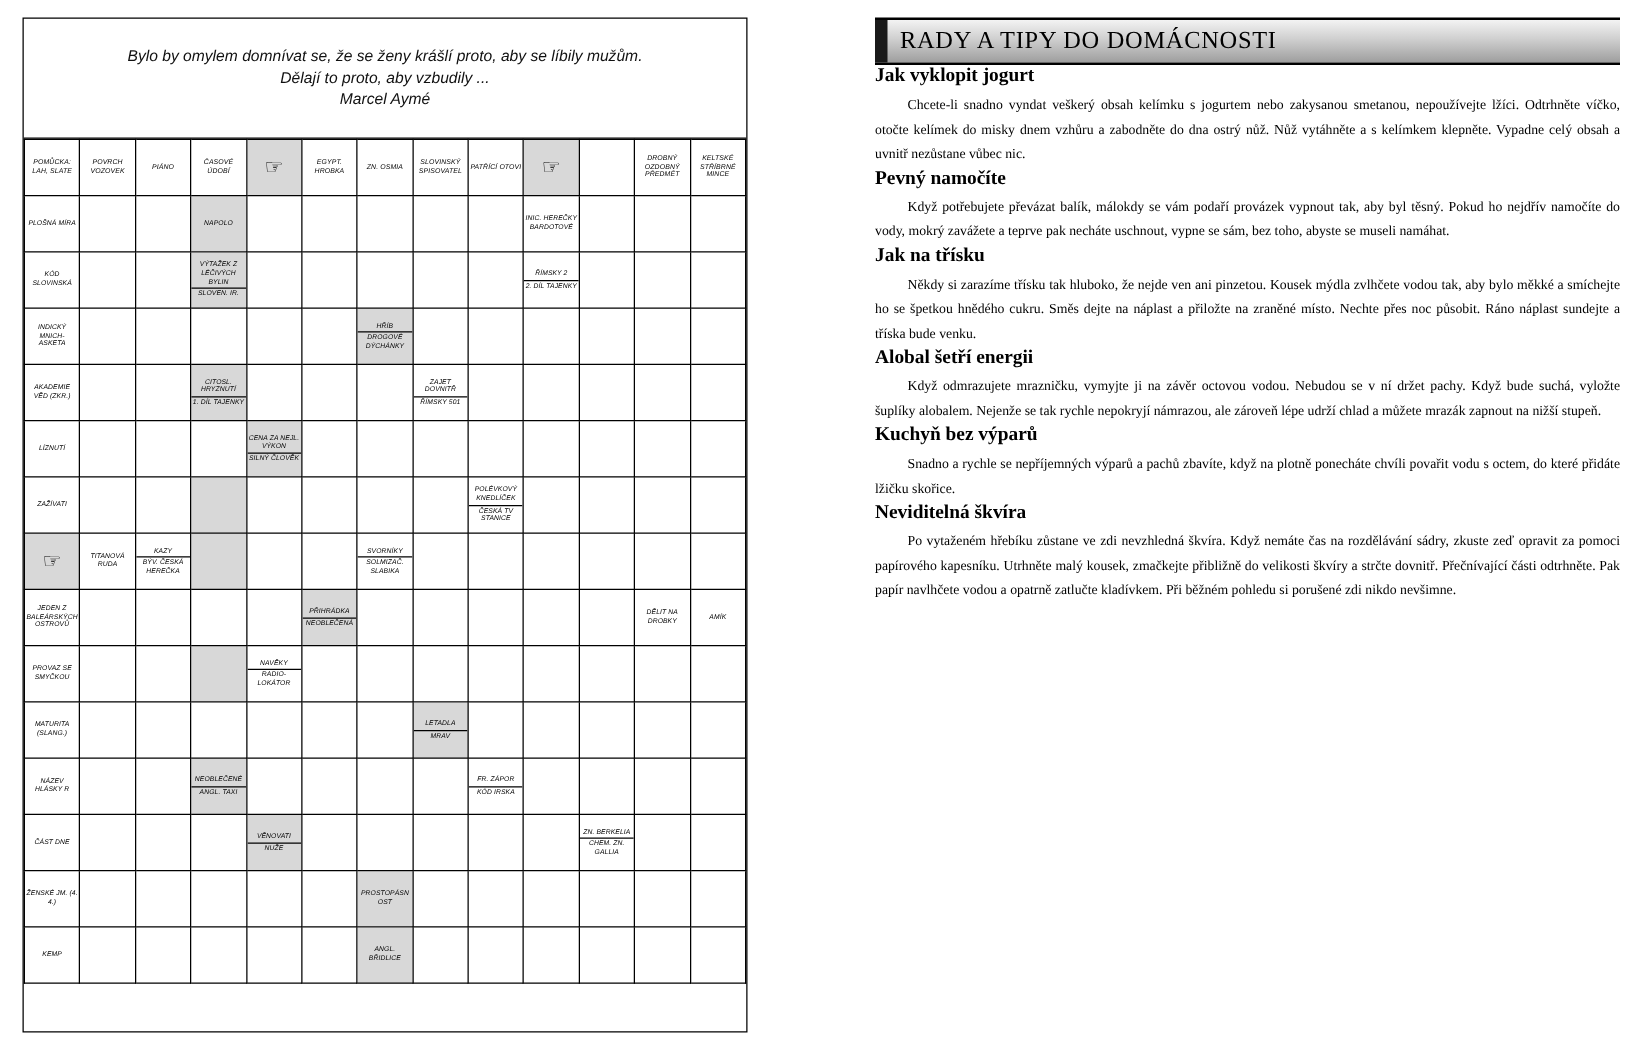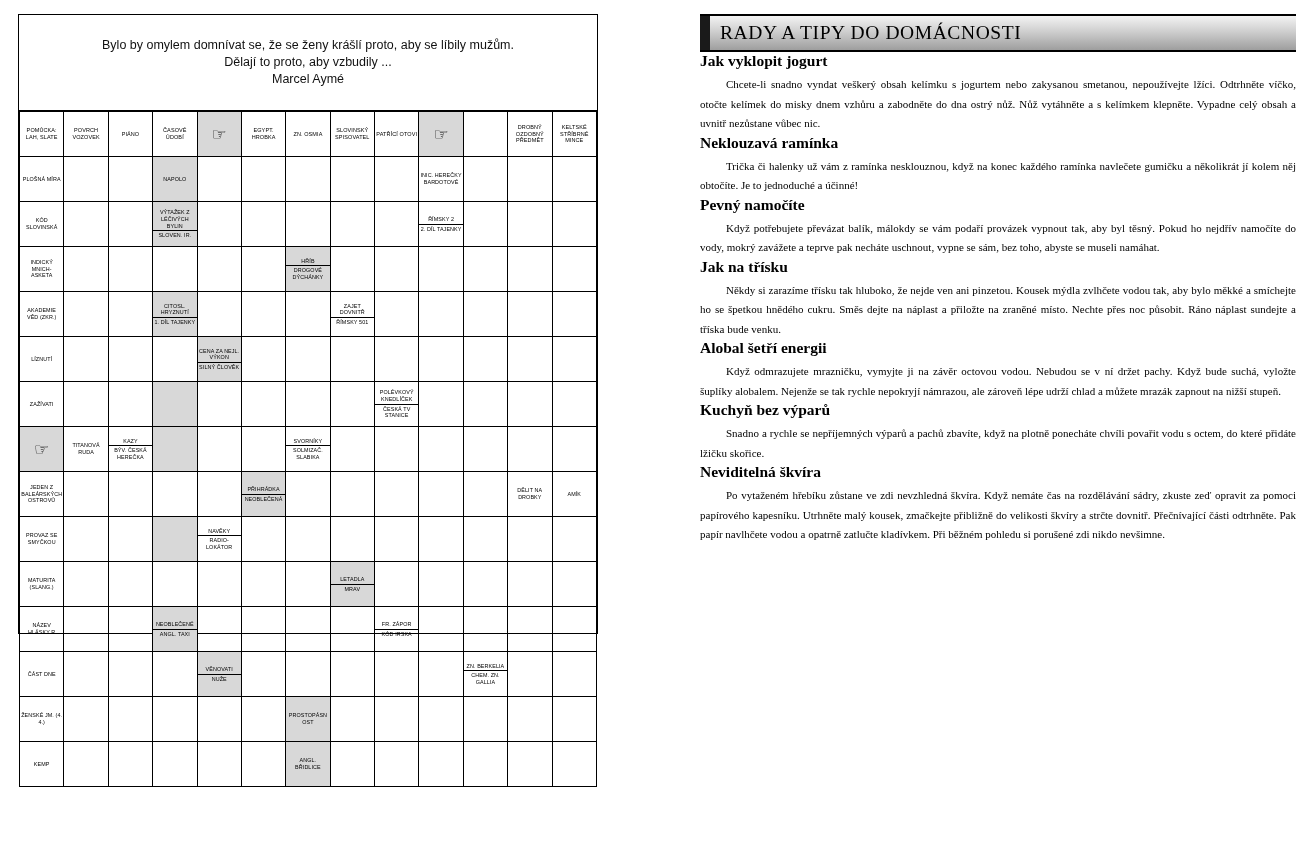--- a/index.html
+++ b/index.html
@@ -19,24 +19,25 @@
     width: 1313px;
     height: 841px;
   }
 
   
   .crossword-panel {
     position: absolute;
     left: 18px;
     top: 14px;
     width: 580px;
-    height: 620px;
+    height: 812px;
     border: 1px solid #000;
     box-sizing: border-box;
     background: #fff;
+    font-style: italic;
   }
   .clue-head {
     height: 96px;
     border-bottom: 1px solid #000;
     display: flex;
     flex-direction: column;
     align-items: center;
     justify-content: center;
     text-align: center;
     padding: 4px 10px;
@@ -794,24 +795,20 @@
 
   <div class="tips">
     <div class="tips-banner">
       <div class="bar"></div>
       <div class="title">RADY A TIPY DO DOMÁCNOSTI</div>
     </div>
     <div id="tips-list">
         <div class="tip">
           <h3>Jak vyklopit jogurt</h3>
           <p>Chcete-li snadno vyndat veškerý obsah kelímku s jogurtem nebo zakysanou smetanou, nepoužívejte lžíci. Odtrhněte víčko, otočte kelímek do misky dnem vzhůru a zabodněte do dna ostrý nůž. Nůž vytáhněte a s kelímkem klepněte. Vypadne celý obsah a uvnitř nezůstane vůbec nic.</p>
-        </div>
-        <div class="tip">
-          <h3>Neklouzavá ramínka</h3>
-          <p>Trička či halenky už vám z ramínka nesklouznou, když na konec každého ramínka navlečete gumičku a několikrát jí kolem něj obtočíte. Je to jednoduché a účinné!</p>
         </div>
         <div class="tip">
           <h3>Pevný namočíte</h3>
           <p>Když potřebujete převázat balík, málokdy se vám podaří provázek vypnout tak, aby byl těsný. Pokud ho nejdřív namočíte do vody, mokrý zavážete a teprve pak necháte uschnout, vypne se sám, bez toho, abyste se museli namáhat.</p>
         </div>
         <div class="tip">
           <h3>Jak na třísku</h3>
           <p>Někdy si zarazíme třísku tak hluboko, že nejde ven ani pinzetou. Kousek mýdla zvlhčete vodou tak, aby bylo měkké a smíchejte ho se špetkou hnědého cukru. Směs dejte na náplast a přiložte na zraněné místo. Nechte přes noc působit. Ráno náplast sundejte a tříska bude venku.</p>
         </div>
         <div class="tip">

